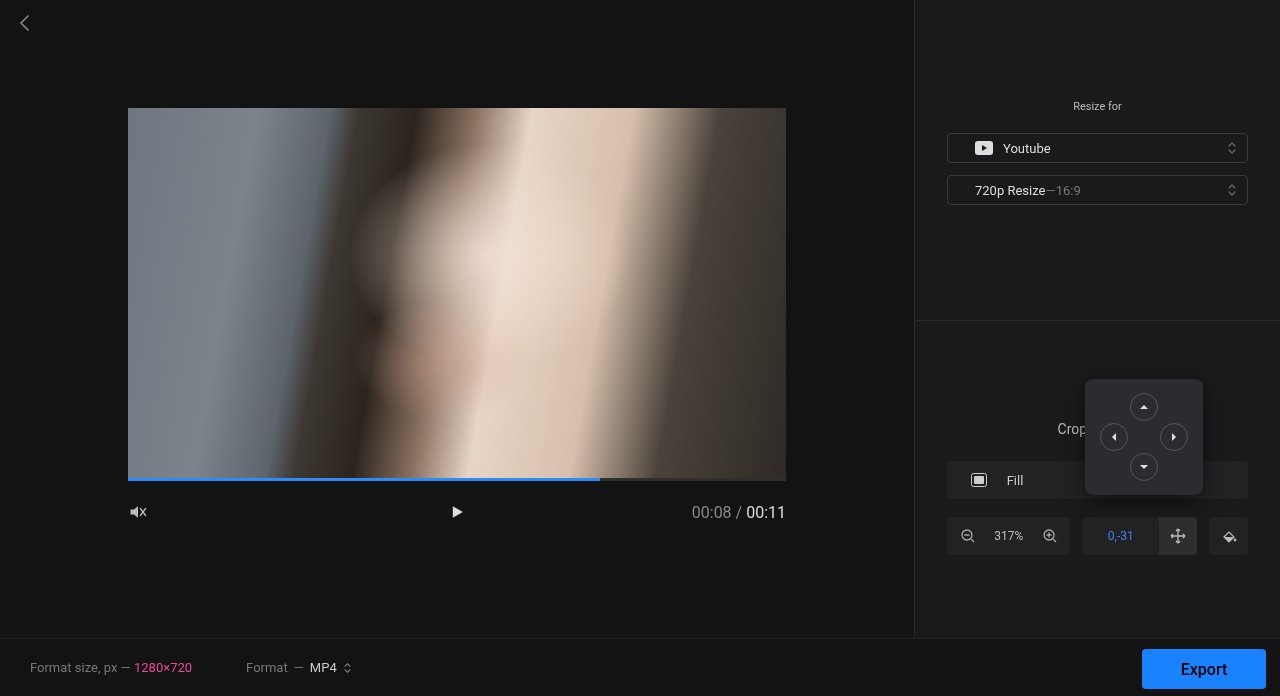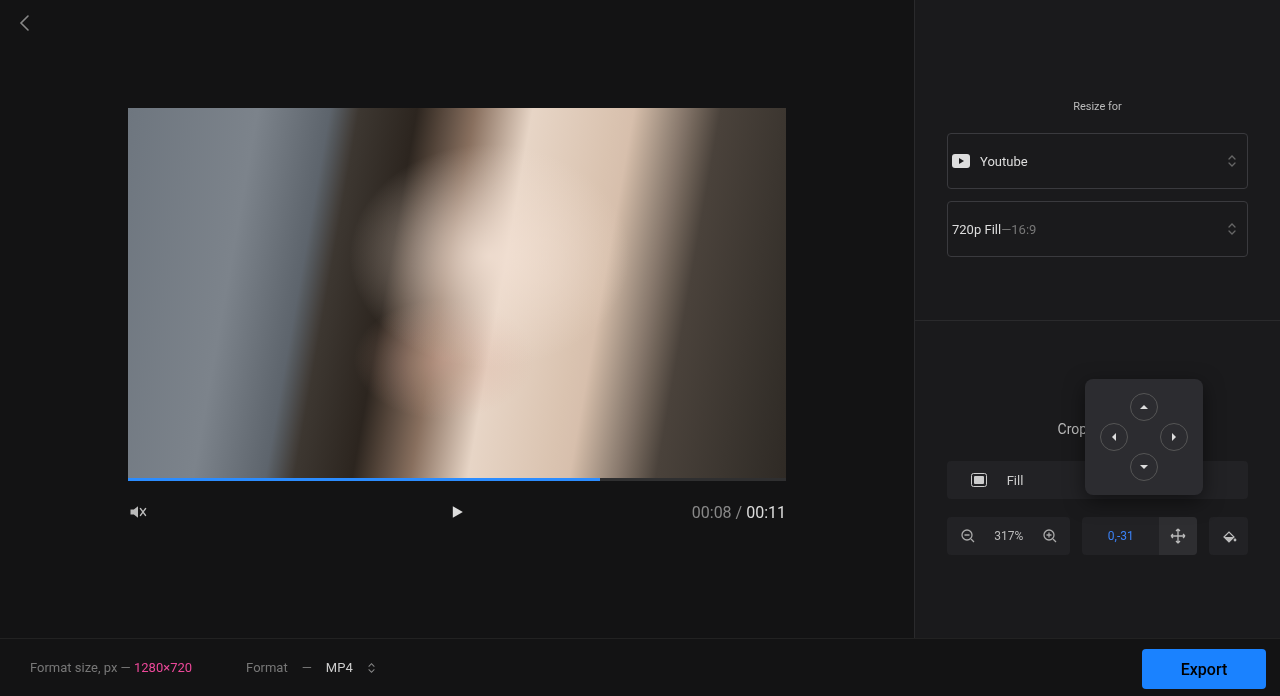--- a/index.html
+++ b/index.html
@@ -81,27 +81,27 @@
   .panel-section-title {
     text-align: center;
     font-size: 11px;
     color: #bbb;
     margin-top: 100px;
     margin-bottom: 20px;
     font-weight: 400;
   }
   .select-field {
     margin: 0 32px 12px 32px;
-    height: 56px;
+    height: 30px;
     border: 1px solid #3a3a3e;
     border-radius: 4px;
     background: #1a1a1c;
     display: flex;
     align-items: center;
-    padding: 0 4px;
+    padding: 0 27px;
     font-size: 13px;
     color: #ddd;
     cursor: pointer;
     position: relative;
   }
   .select-field .yt-icon { margin-right: 10px; }
   .select-field .dim { color: #777; }
   .select-field .chevrons {
     position: absolute;
     right: 10px;
@@ -201,21 +201,21 @@
     width: 100%; height: 58px;
     background: #131314;
     border-top: 1px solid #222;
     display: flex;
     align-items: center;
     font-size: 13px;
     color: #777;
   }
   .bottom-bar .info { margin-left: 30px; }
   .bottom-bar .info .val { color: #ec4899; }
-  .bottom-bar .format { margin-left: 54px; display: flex; align-items: center; gap: 14px; cursor: pointer; }
+  .bottom-bar .format { margin-left: 54px; display: flex; align-items: center; gap: 6px; cursor: pointer; }
   .bottom-bar .format .val { color: #ccc; }
   .export-btn {
     position: absolute;
     right: 14px; top: 10px;
     width: 124px; height: 40px;
     background: #1a82ff;
     color: #000000;
     border-radius: 4px;
     display: flex;
     align-items: center;
@@ -277,21 +277,21 @@
     </span>
     <span>Youtube</span>
     <span class="chevrons">
       <svg width="10" height="14" viewBox="0 0 10 14">
           <path d="M2 5l3-3 3 3M2 9l3 3 3-3" stroke="currentColor" stroke-width="1.3" fill="none" stroke-linecap="round"></path>
         </svg>
     </span>
   </div>
 
   <div class="select-field">
-    <span>720p Fill</span>
+    <span>720p Resize</span>
     <span class="dim"> — </span>
     <span class="dim">16:9</span>
     <span class="chevrons">
       <svg width="10" height="14" viewBox="0 0 10 14">
           <path d="M2 5l3-3 3 3M2 9l3 3 3-3" stroke="currentColor" stroke-width="1.3" fill="none" stroke-linecap="round"></path>
         </svg>
     </span>
   </div>
 
   <div class="crop-section">

